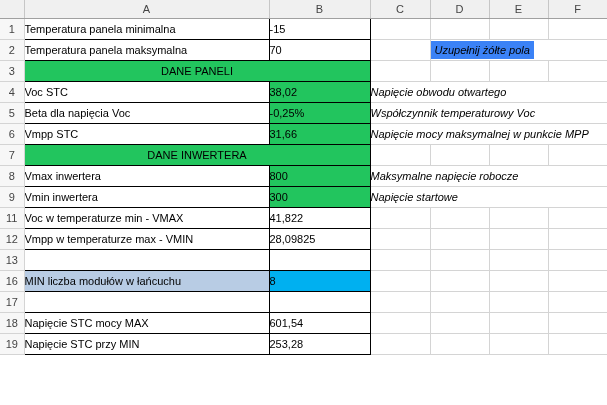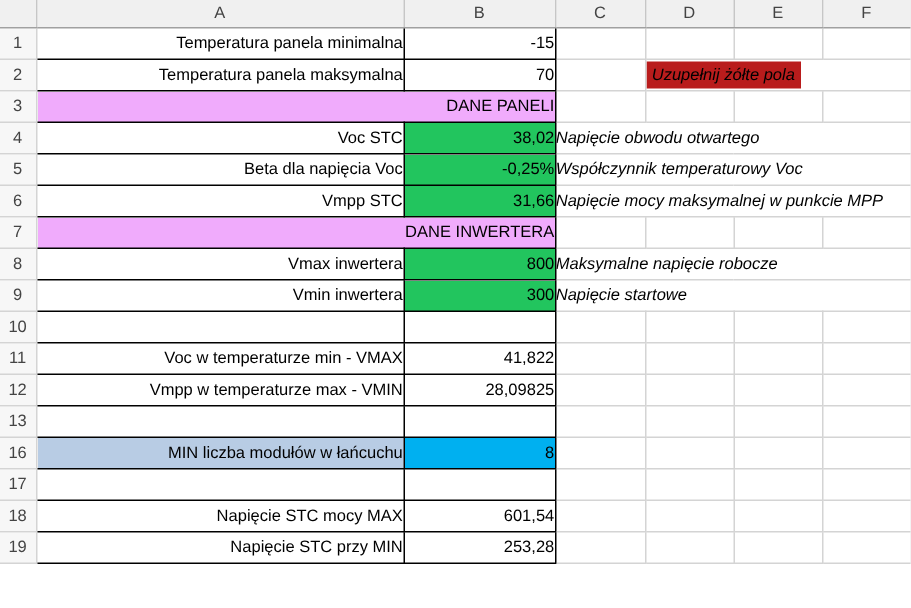--- a/index.html
+++ b/index.html
@@ -59,49 +59,49 @@
     border-right: 1px solid #a0a0a0;
     border-bottom: 1px solid #d4d4d4;
     width: 24px;
   }
   .cell {
     padding: 0 3px;
     height: 20px;
     line-height: 20px;
     box-sizing: border-box;
   }
-  .txt-left { text-align: right; }
-  .txt-right { text-align: right; }
+  .txt-left { text-align: left; }
+  .txt-right { }
   .txt-center { text-align: center; }
   .bold { font-weight: bold; }
   
   .bdr {
     border-left: 1px solid #000000 !important;
     border-right: 1px solid #000000 !important;
     border-top: 1px solid #000000 !important;
     border-bottom: 1px solid #000000 !important;
   }
   .fill-yellow { background: #22c55e; }
-  .fill-gray { background: #f0abfc; text-align: right; }
+  .fill-gray { background: #22c55e; }
   .fill-cyan { background: #00b0f0; }
   .fill-bluegray { background: #b8cce4; }
   .nowrap-overflow {
     overflow: visible;
     position: relative;
     z-index: 2;
   }
   .note {
     font-style: italic;
     font-size: 11px;
     padding-left: 3px;
     white-space: nowrap;
   }
   .hint-box {
     display: inline-block;
-    background: #b91c1c;
+    background: #3b82f6;
     font-style: italic;
     font-weight: normal;
     padding: 0 4px;
     line-height: 18px;
   }
 </style>
 </head>
 <body>
 
 <div id="sheet">
@@ -192,29 +192,20 @@
       <td class="cell nowrap-overflow note" colspan="4">Maksymalne napięcie robocze</td>
     </tr>
 
     <tr>
       <td class="rowhead">9</td>
       <td class="cell txt-left bdr">Vmin inwertera</td>
       <td class="cell txt-right bdr fill-yellow">300</td>
       <td class="cell nowrap-overflow note" colspan="4">Napięcie startowe</td>
     </tr>
 
-    <tr>
-      <td class="rowhead">10</td>
-      <td class="cell txt-left bdr"></td>
-      <td class="cell txt-right bdr"></td>
-      <td class="cell"></td>
-      <td class="cell"></td>
-      <td class="cell"></td>
-      <td class="cell"></td>
-    </tr>
 
     <tr>
       <td class="rowhead">11</td>
       <td class="cell txt-left bdr">Voc w temperaturze min - VMAX</td>
       <td class="cell txt-right bdr">41,822</td>
       <td class="cell"></td>
       <td class="cell"></td>
       <td class="cell"></td>
       <td class="cell"></td>
     </tr>

